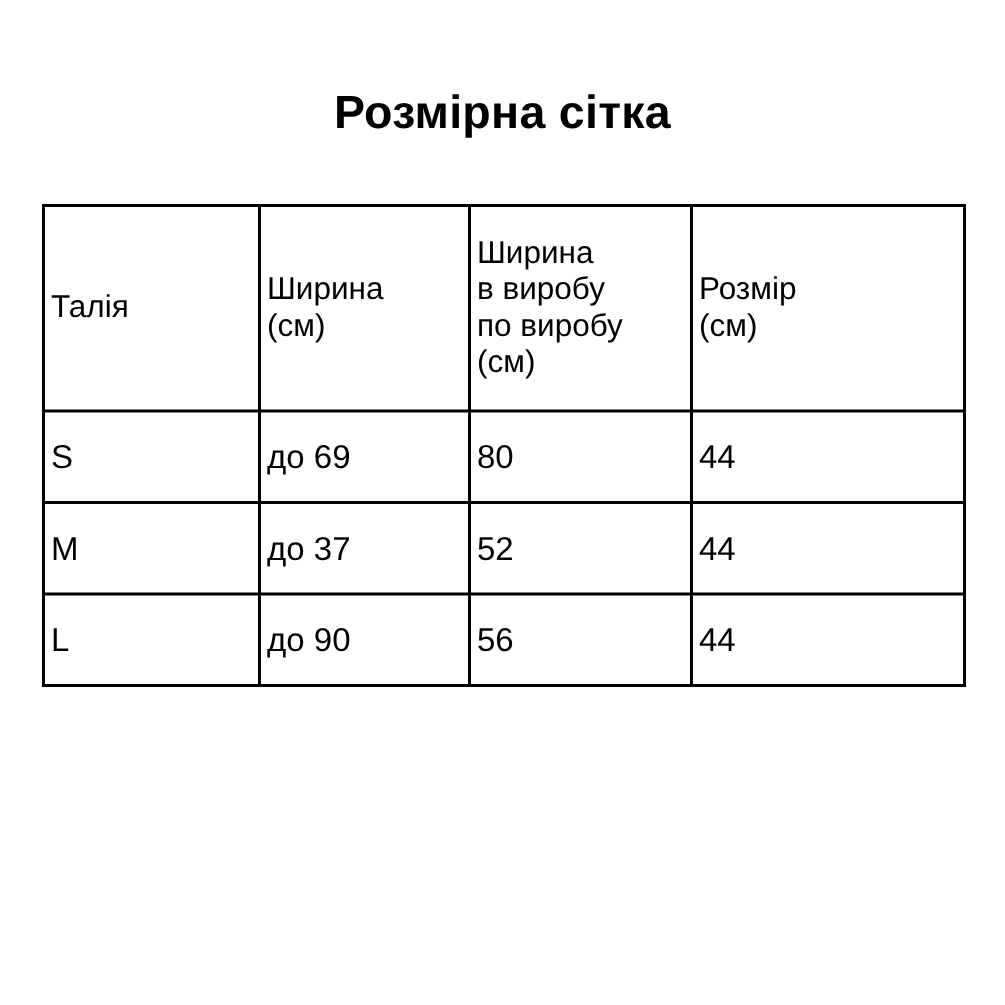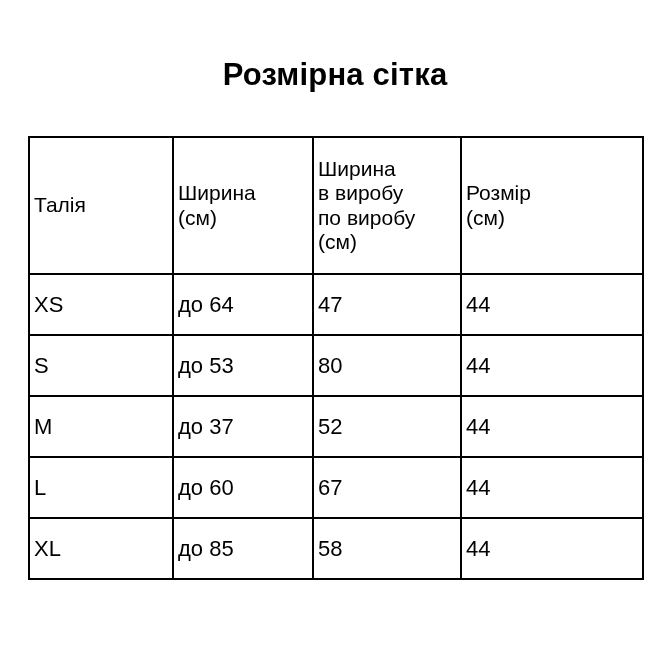--- a/index.html
+++ b/index.html
@@ -100,46 +100,34 @@
             <span class="hdr-multiline">(см)</span>
           </th>
           <th>
             <span class="hdr-multiline">Розмір</span>
             <span class="hdr-multiline">(см)</span>
           </th>
         </tr>
       </thead>
       <tbody>
         <tr>
-          <td>XS</td>
-          <td>до 64</td>
-          <td>47</td>
-          <td>44</td>
-        </tr>
-        <tr>
           <td>S</td>
-          <td>до 53</td>
+          <td>до 69</td>
           <td>80</td>
           <td>44</td>
         </tr>
         <tr>
           <td>M</td>
           <td>до 37</td>
           <td>52</td>
           <td>44</td>
         </tr>
         <tr>
           <td>L</td>
-          <td>до 60</td>
-          <td>67</td>
-          <td>44</td>
-        </tr>
-        <tr>
-          <td>XL</td>
-          <td>до 85</td>
-          <td>58</td>
+          <td>до 90</td>
+          <td>56</td>
           <td>44</td>
         </tr>
       </tbody>
     </table>
   </div>
 
 </div>
 
 </body></html>

